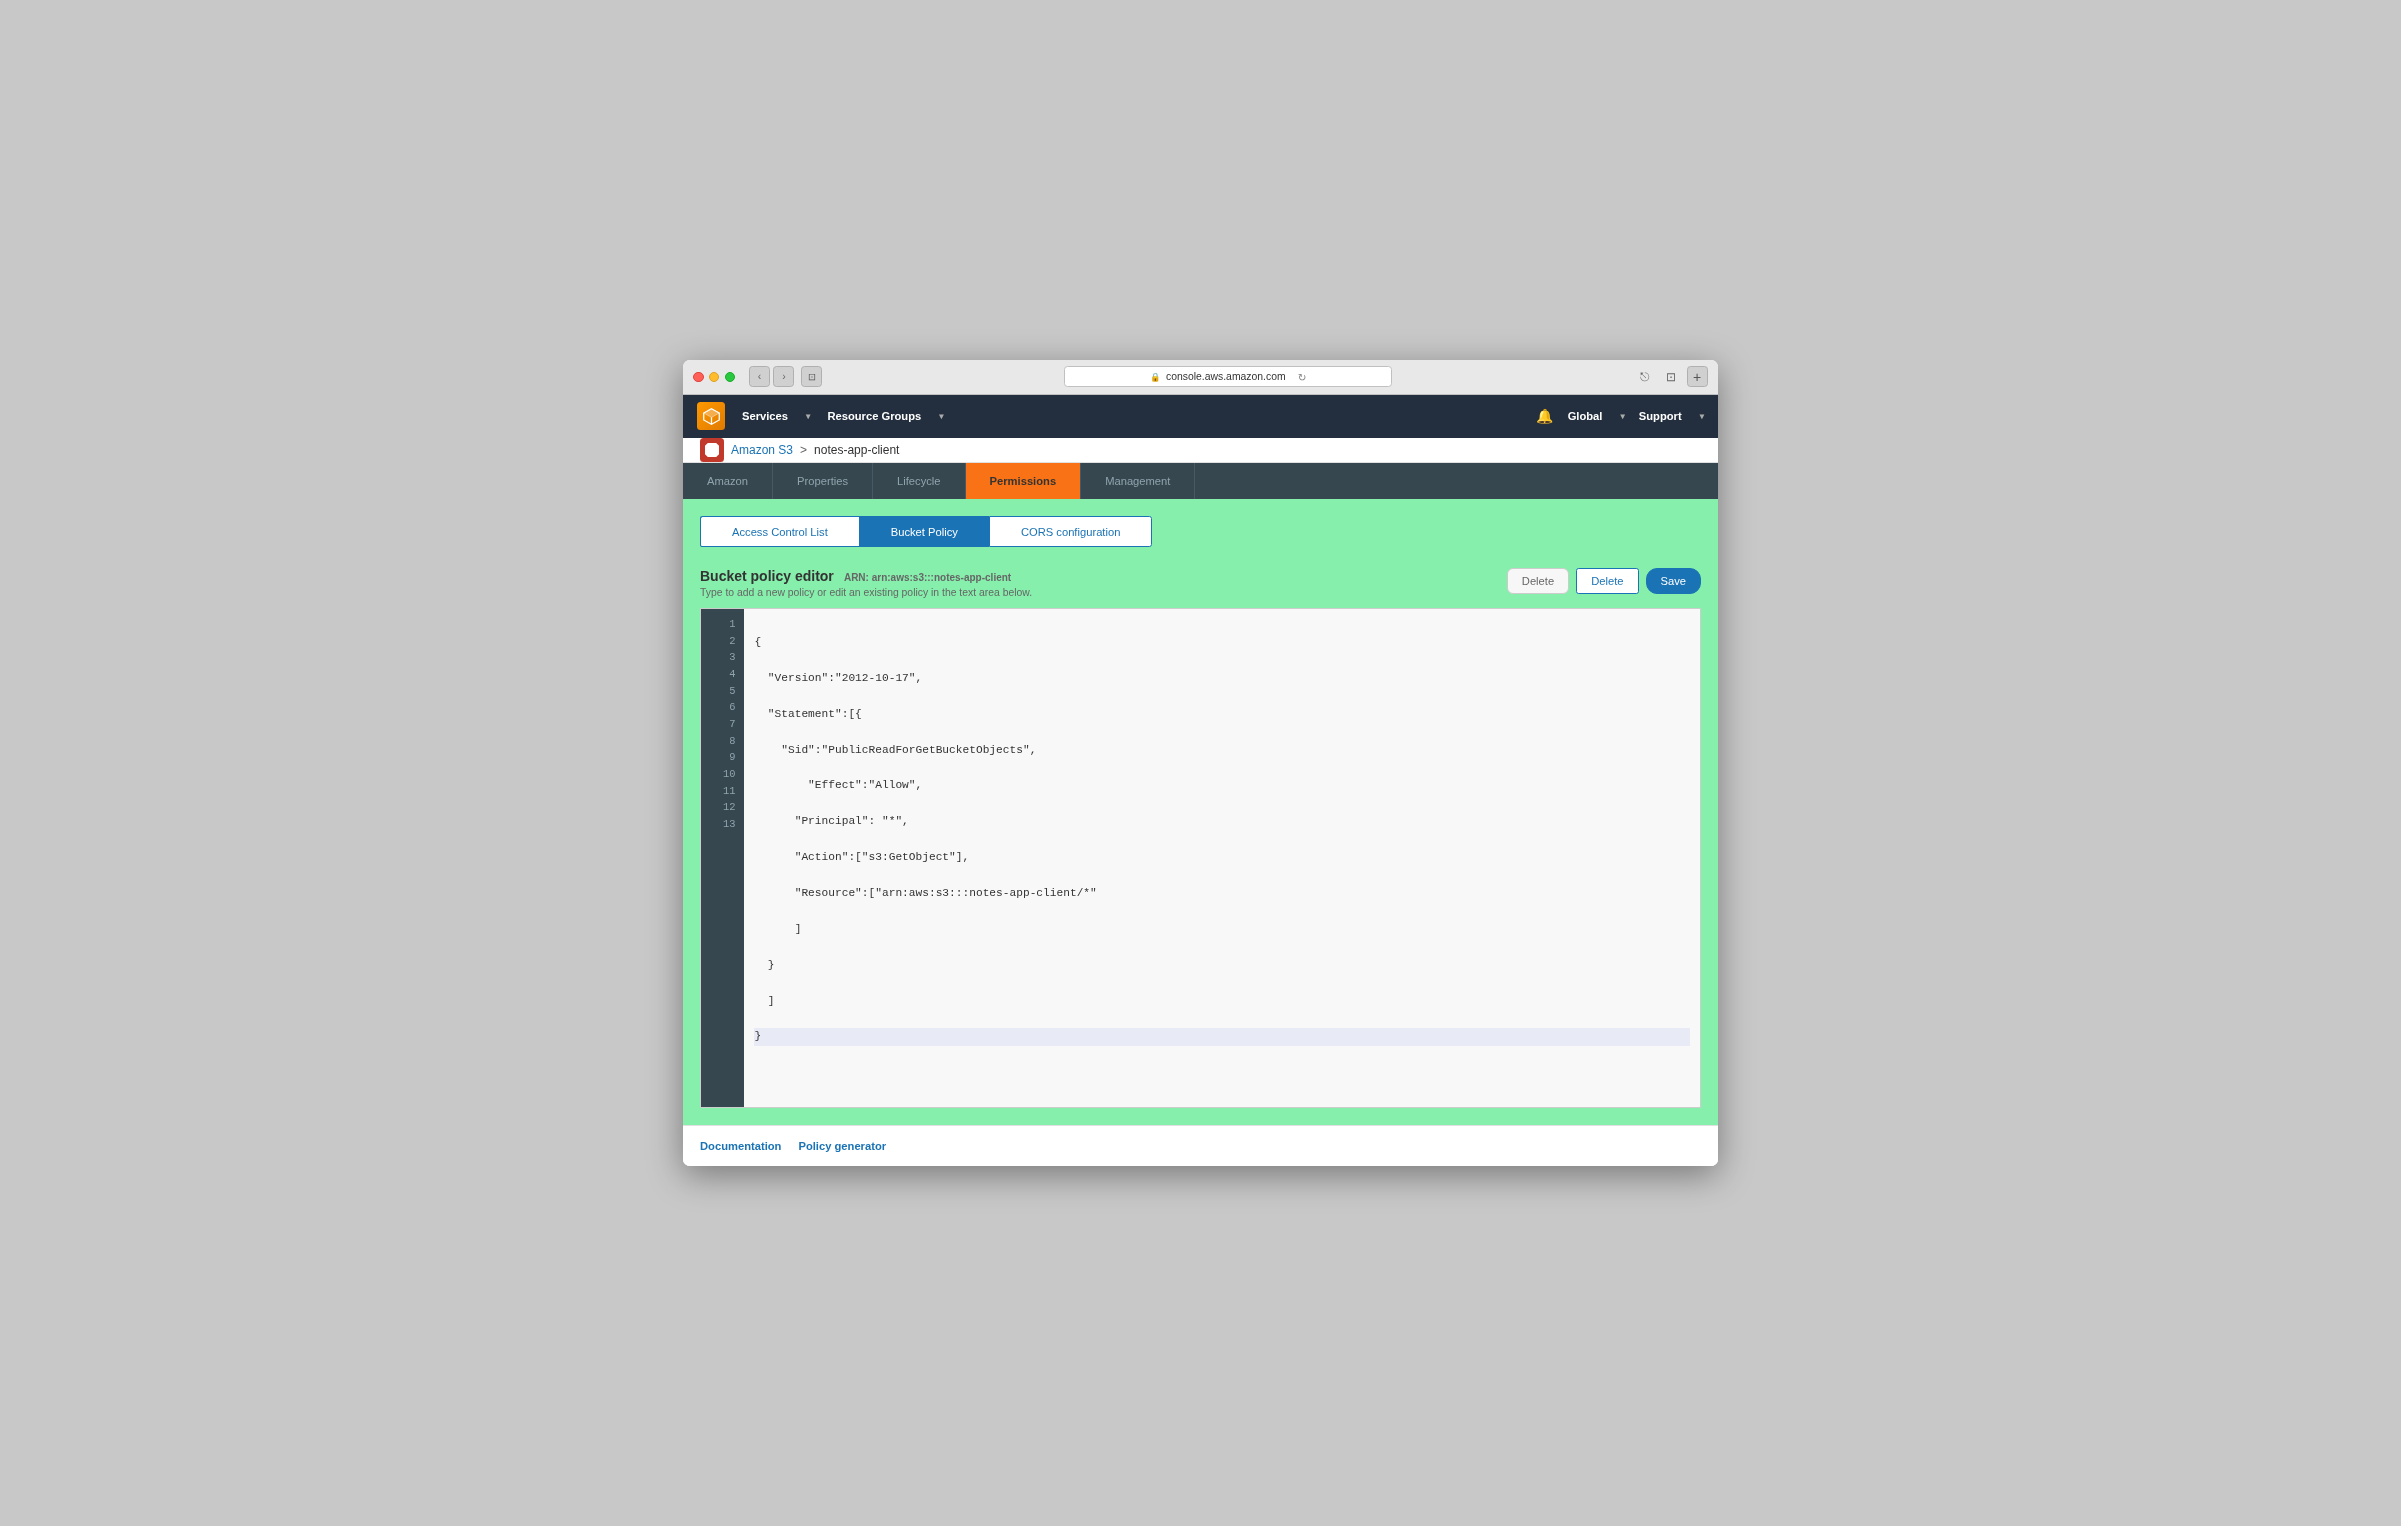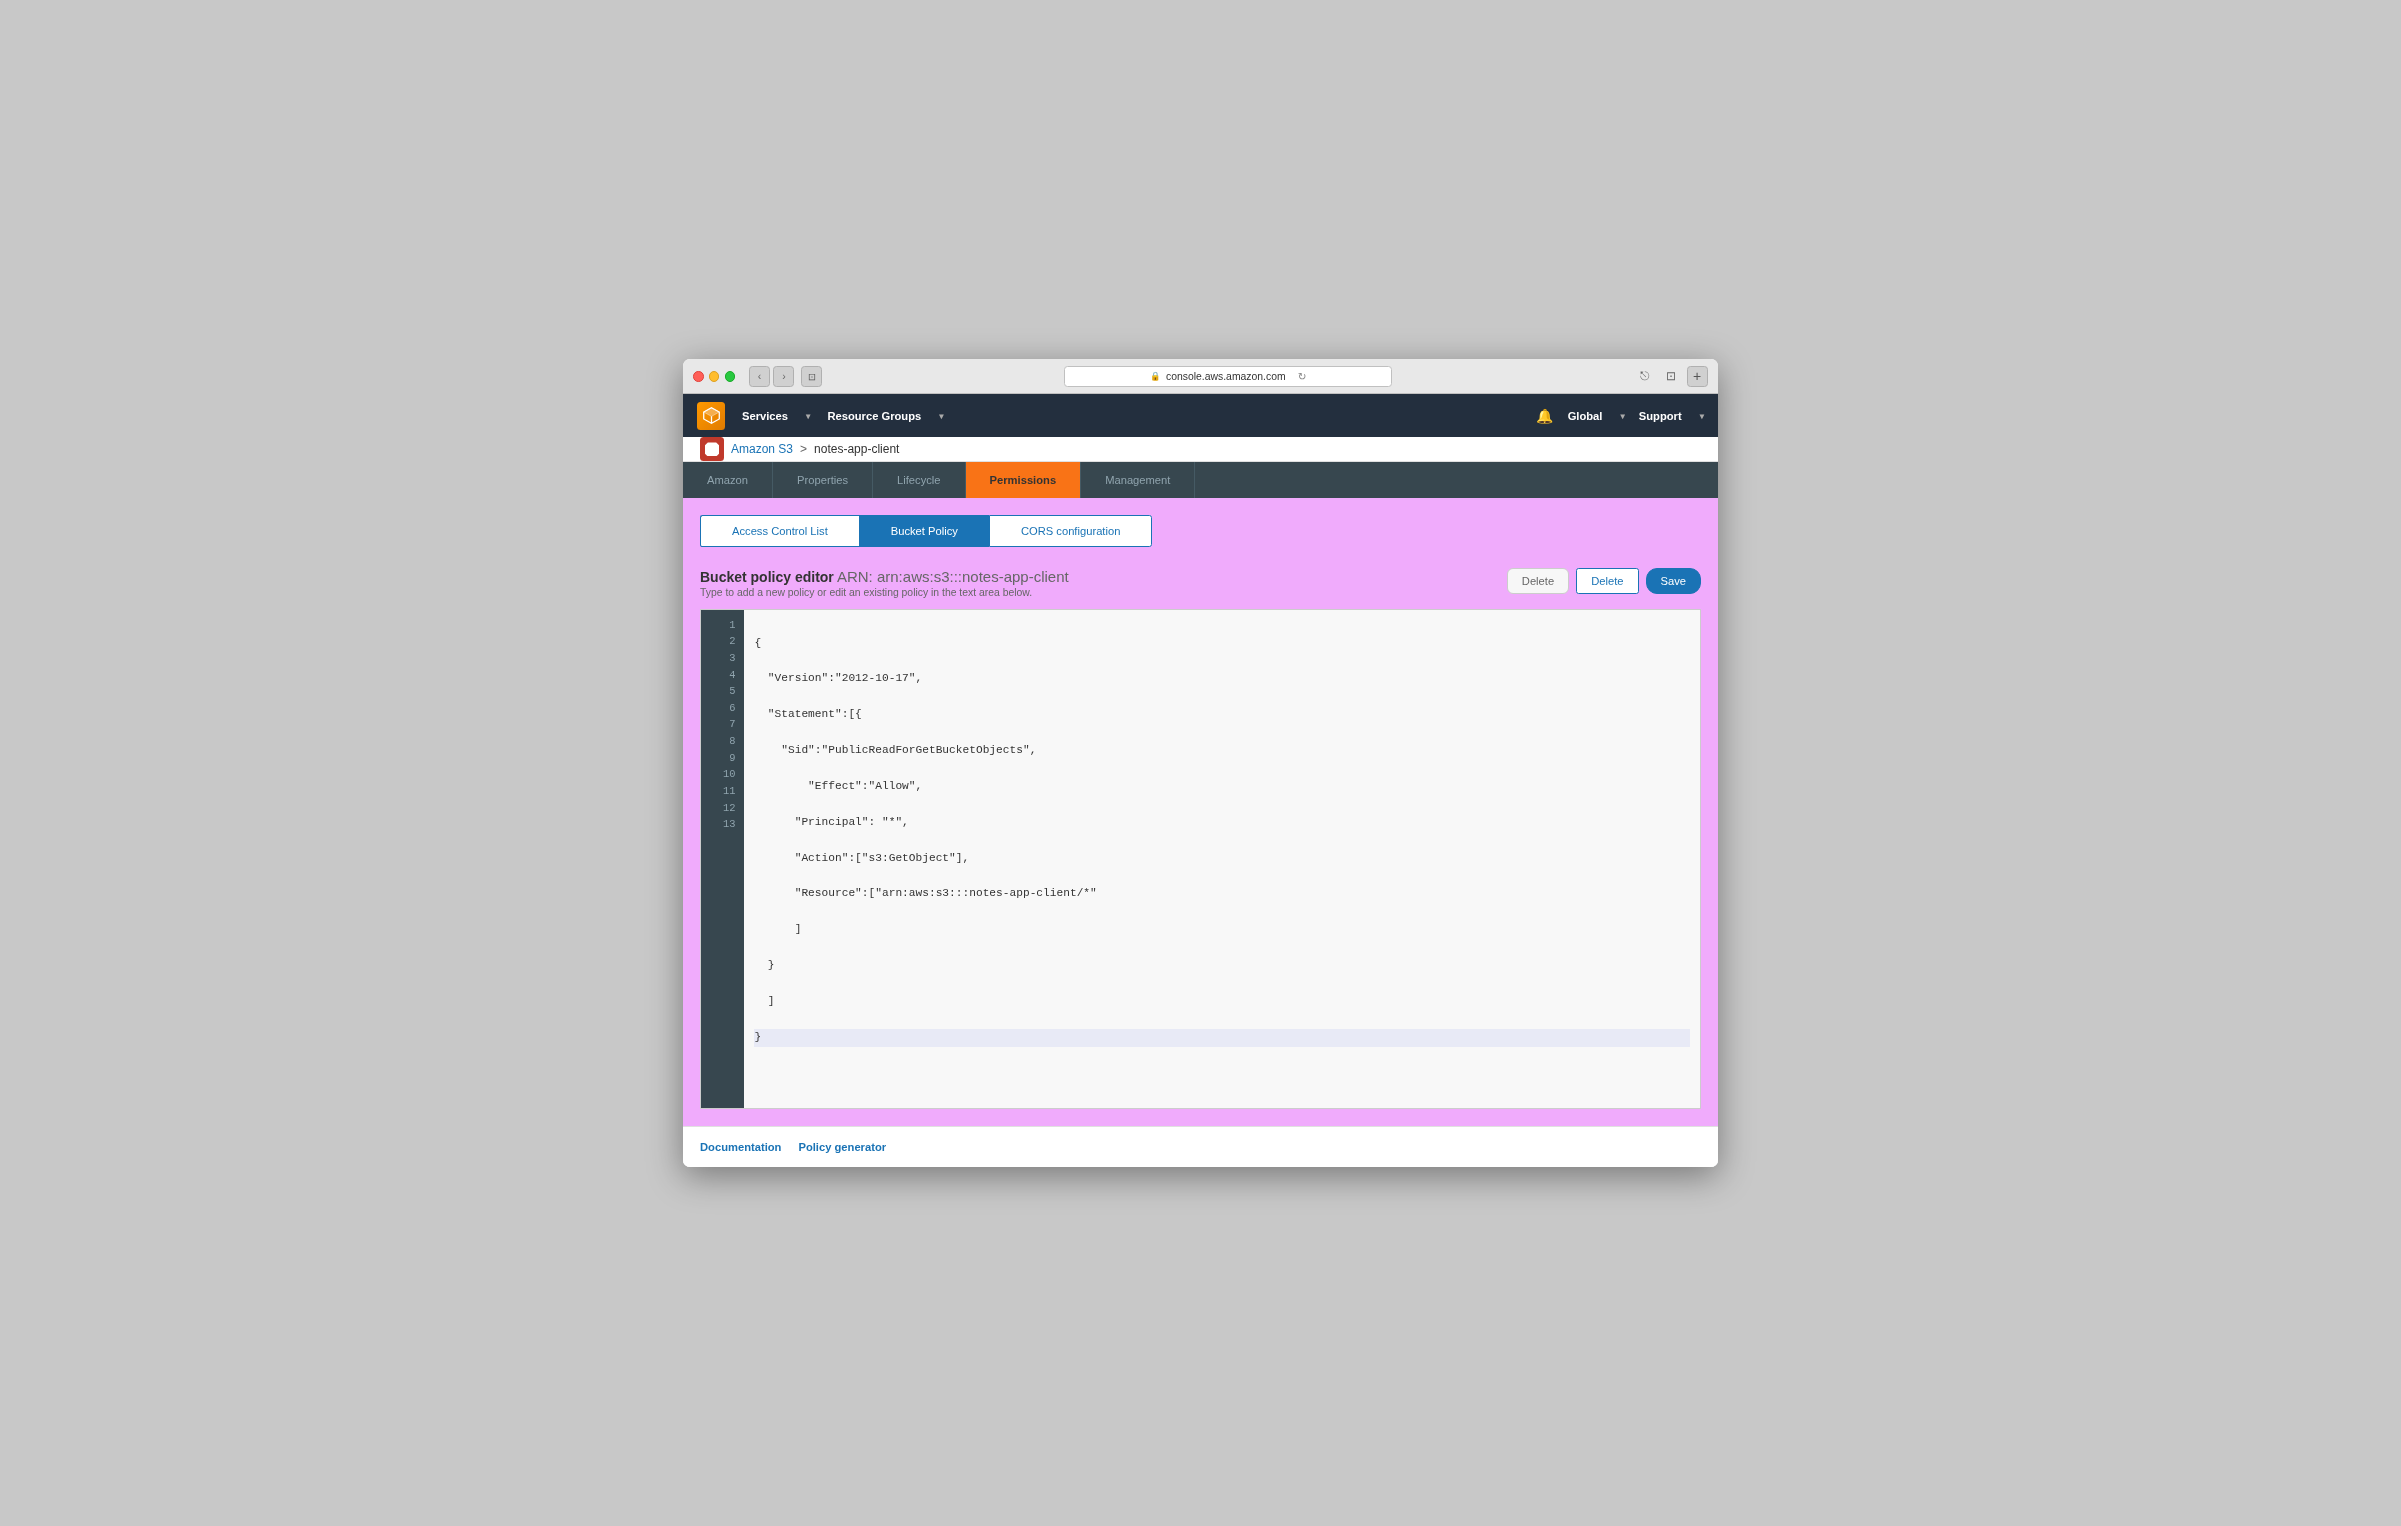--- a/index.html
+++ b/index.html
@@ -256,21 +256,21 @@
     }
 
     .tab.active {
       background: #f97316;
       color: #333;
       font-weight: 600;
     }
 
     
     .content-area {
-      background: #f0abfc;
+      background: #86efac;
       padding: 17px;
     }
 
     
     .sub-tabs {
       display: flex;
       gap: 0;
       margin-bottom: 21px;
     }
 
@@ -309,23 +309,24 @@
       margin-bottom: 10.4px;
     }
 
     .policy-editor-title {
       font-size: 14px;
       font-weight: 600;
       color: #333;
     }
 
     .policy-editor-arn {
-      font-size: 15px;
+      font-size: 10px;
       color: #666;
-      font-weight: 400;
+      margin-left: 7px;
+      font-weight: 700;
     }
 
     .policy-editor-subtitle {
       font-size: 10.4px;
       color: #666;
       margin-top: 2.6px;
     }
 
     .policy-editor-actions {
       display: flex;

